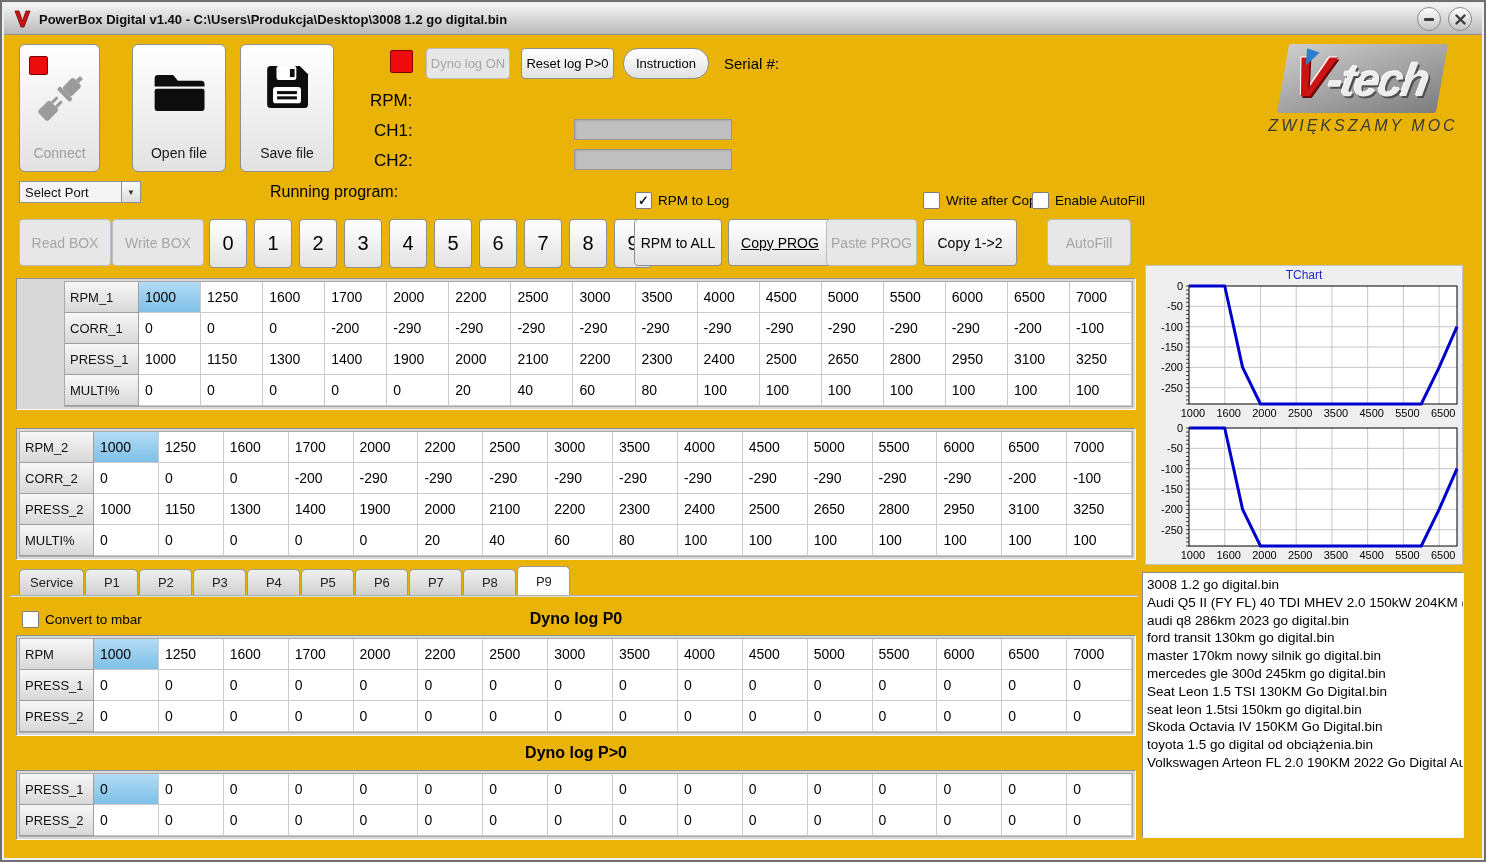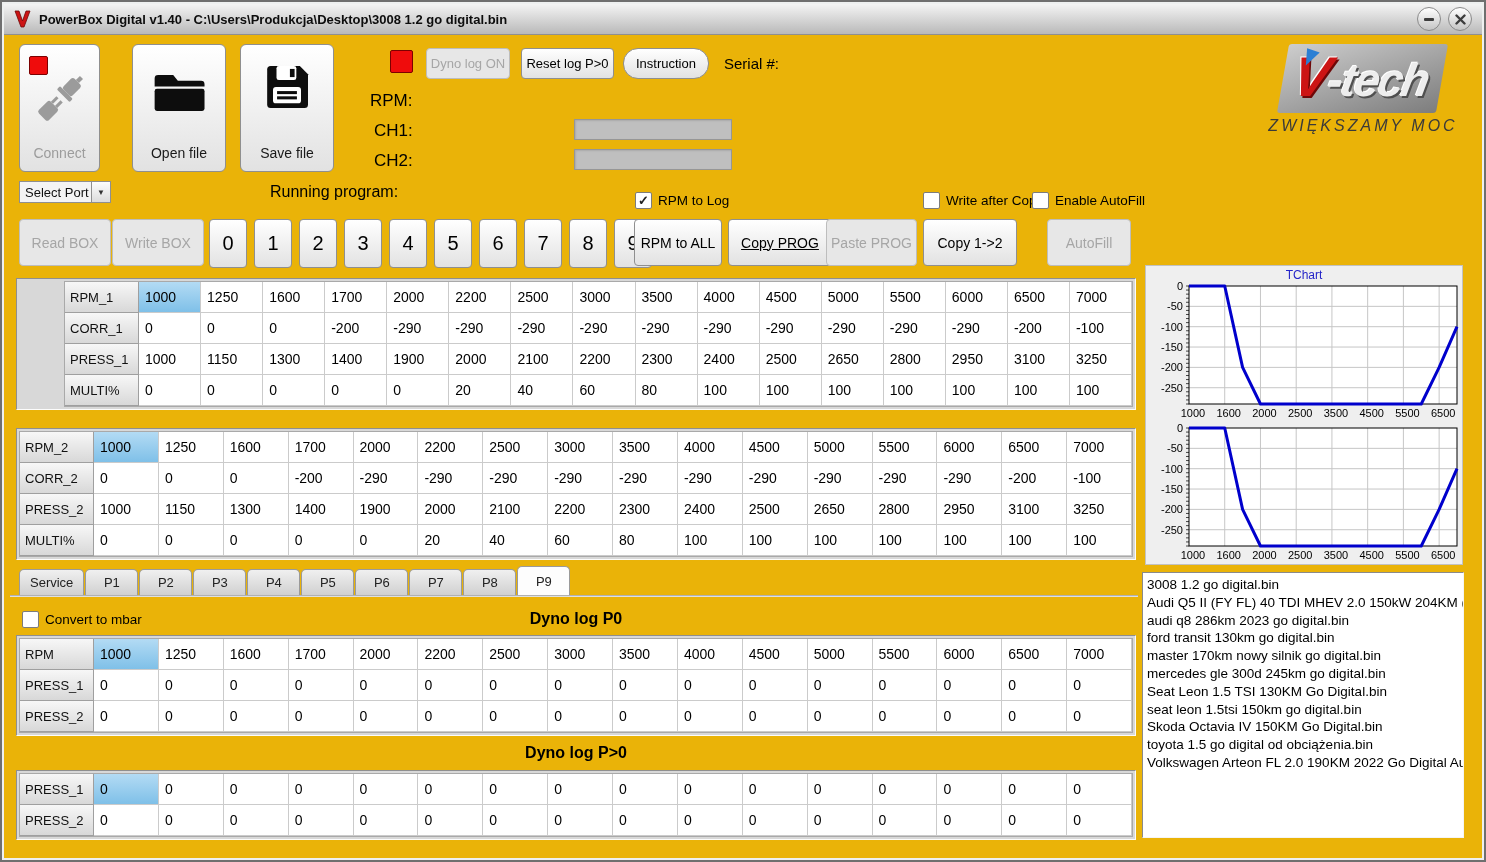--- a/index.html
+++ b/index.html
@@ -137,21 +137,21 @@
   <div class="abs btn" style="left:519px;top:46px;width:93px;height:31px;font-size:13px;">Reset log P&gt;0</div>
   <div class="abs btn" style="left:621px;top:46px;width:86px;height:31px;font-size:13px;border-radius:15px;">Instruction</div>
   <span class="abs lbl" style="left:722px;top:53px;font-size:15px;">Serial #:</span>
 
   <span class="abs lbl" style="left:368px;top:89px;font-size:17px;">RPM:</span>
   <span class="abs lbl" style="left:372px;top:119px;font-size:17px;">CH1:</span>
   <span class="abs lbl" style="left:372px;top:149px;font-size:17px;">CH2:</span>
   <div class="abs pbar" style="left:572px;top:117px;width:158px;height:21px;"></div>
   <div class="abs pbar" style="left:572px;top:147px;width:158px;height:21px;"></div>
 
-  <div class="abs select" style="left:17px;top:179px;width:92px;height:22px;">
+  <div class="abs select" style="left:17px;top:179px;width:122px;height:22px;">
     <span class="sel-text">Select Port</span>
     <span class="sel-arrow">▼</span>
   </div>
   <span class="abs lbl" style="left:268px;top:181px;font-size:16px;font-weight:500;">Running program:</span>
 
   <div class="abs checkbox" style="left:633px;top:190px;" id="cb-rpmtolog">
     <span class="cb-box">✓</span>
     <span class="cb-label">RPM to Log</span>
   </div>
   <div class="abs checkbox" style="left:880px;top:190px;margin-left:41px;" id="cb-writeaftercopy">

